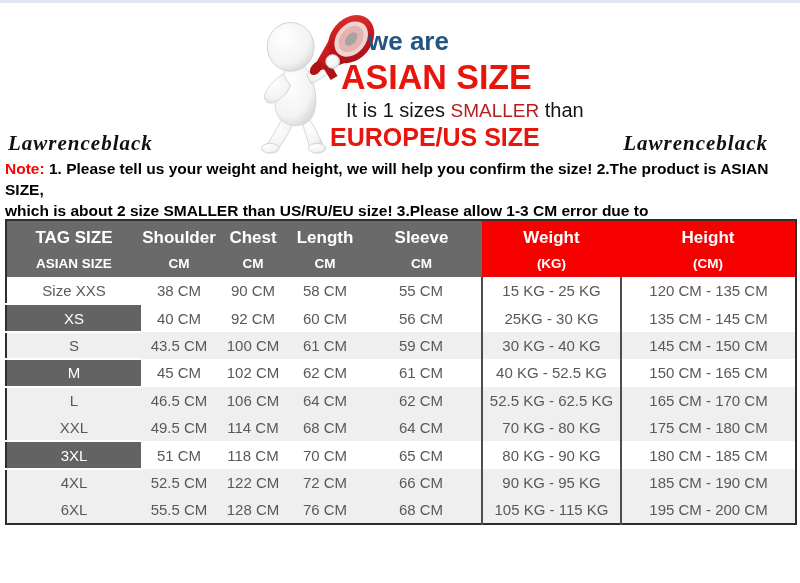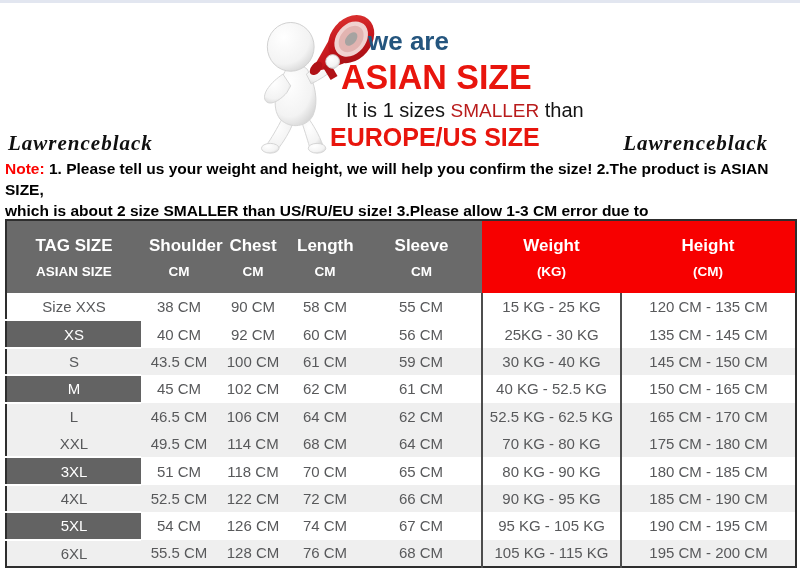--- a/index.html
+++ b/index.html
@@ -22,21 +22,21 @@
   .brand{position:absolute;top:131px;font-size:21px;font-weight:600;font-style:italic;
     font-family:"Liberation Serif","DejaVu Serif",serif;color:#101010;letter-spacing:1px;}
   .brand.left{left:8px;} .brand.right{right:12px;}
   
   .note{position:absolute;left:5px;top:158px;width:792px;font-size:15.5px;font-weight:700;
     color:#000;line-height:21px;}
   .note .note-label{color:#fb0300;}
   
   .size-table{position:absolute;left:5px;top:219px;width:790px;border-collapse:collapse;
     table-layout:fixed;border:2px solid #2e2e2e;}
-  .size-table th{padding:8px;vertical-align:middle;text-align:center;}
+  .size-table th{padding:0;vertical-align:middle;text-align:center;}
   .th-gray{background:var(--header-gray);color:#fff;}
   .th-red{background:var(--header-red);color:#fff;}
   .h-top{font-size:17px;font-weight:700;line-height:29px;padding-top:2px;}
   .h-bot{font-size:13.5px;font-weight:700;line-height:23px;padding-bottom:2px;}
   .size-table td{height:27.4px;text-align:center;font-size:15px;color:var(--cell-text);
     padding:0;white-space:nowrap;}
   .size-table tr.stripe td{background:var(--stripe-gray);}
   .size-table td.size-dark{background:var(--dark-cell-gray);color:#fff;
     border-top:2px solid #fff;border-bottom:2px solid #fff;}
   .size-table td:nth-child(6),.size-table td:nth-child(7){border-left:2px solid #4d4d4d;}
@@ -206,29 +206,20 @@
         </tr>
         <tr class="stripe">
           <td>4XL</td>
           <td>52.5 CM</td>
           <td>122 CM</td>
           <td>72 CM</td>
           <td>66 CM</td>
           <td>90 KG - 95 KG</td>
           <td>185 CM - 190 CM</td>
         </tr>
-        <tr>
-          <td class="size-dark">5XL</td>
-          <td>54 CM</td>
-          <td>126 CM</td>
-          <td>74 CM</td>
-          <td>67 CM</td>
-          <td>95 KG - 105 KG</td>
-          <td>190 CM - 195 CM</td>
-        </tr>
         <tr class="stripe">
           <td>6XL</td>
           <td>55.5 CM</td>
           <td>128 CM</td>
           <td>76 CM</td>
           <td>68 CM</td>
           <td>105 KG - 115 KG</td>
           <td>195 CM - 200 CM</td>
         </tr>
       </tbody>

